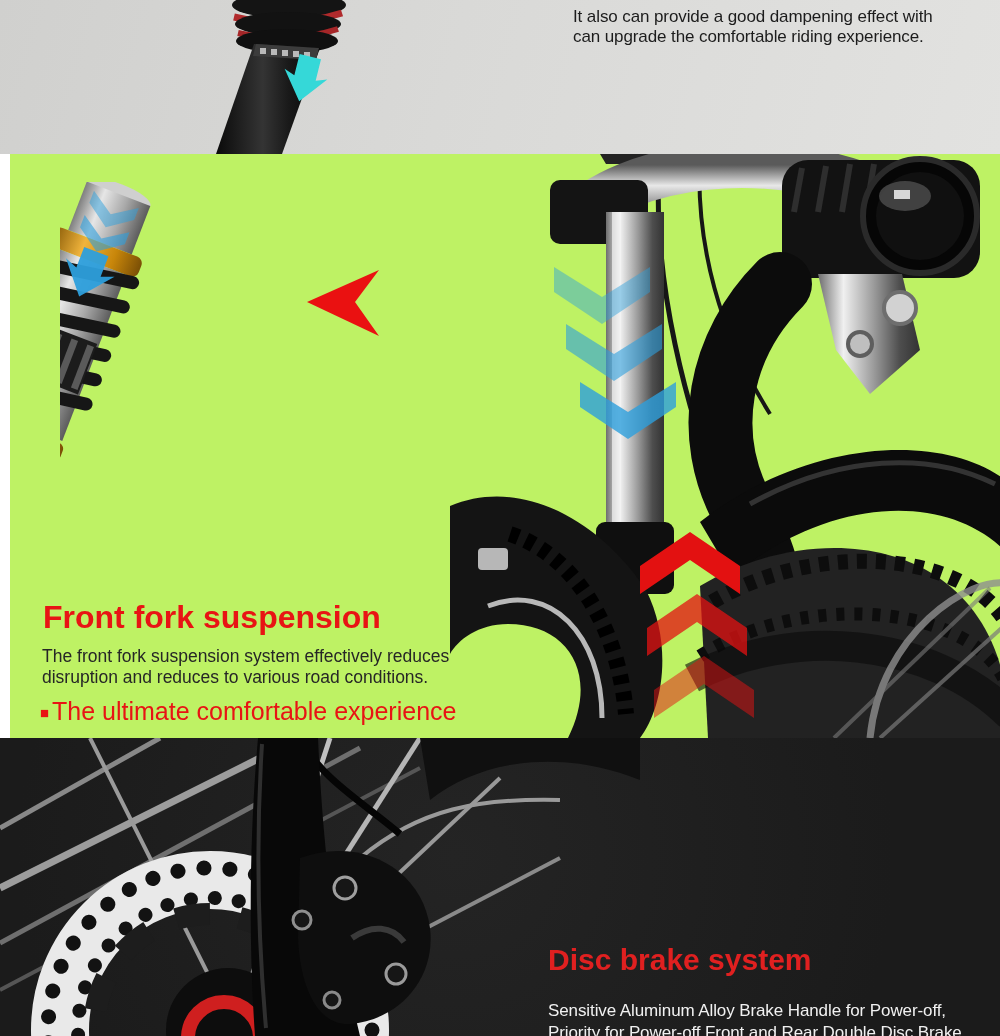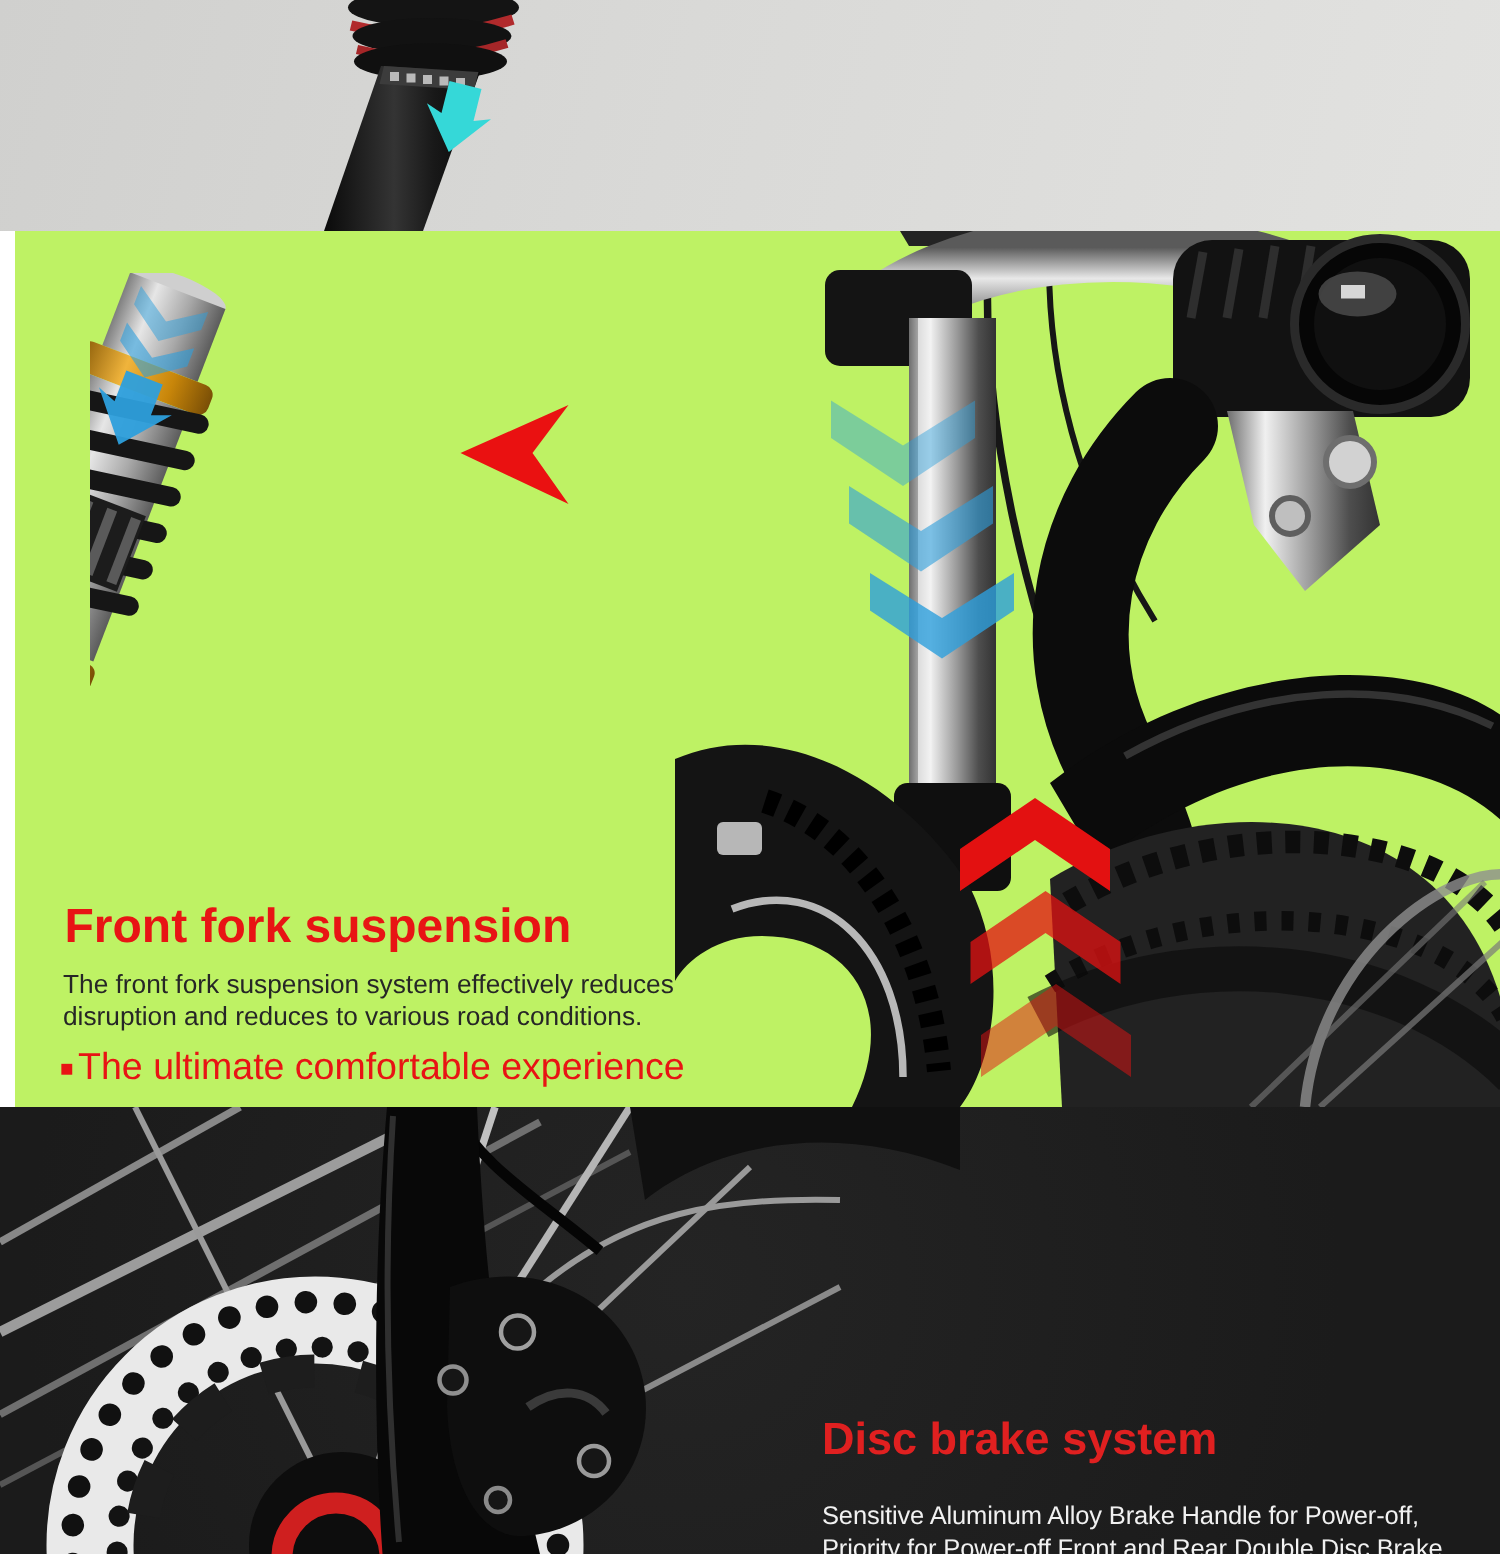--- a/index.html
+++ b/index.html
@@ -60,20 +60,22 @@
           <rect x="123" y="51" width="6" height="6"></rect>
         <rect x="134" y="52" width="6" height="6"></rect>
       </g>
 
       <g transform="translate(135,78) rotate(14)">
         <path d="M -11,-22 L 11,-22 L 11,0 L 22,-4 L 0,24 L -22,-4 L -11,0 Z" fill="#35d8d8"></path>
       </g>
     </svg>
 
     <div class="abs seat-par">
+      <div class="nw">It also can provide a good dampening effect with</div>
+      <div class="nw">can upgrade the comfortable riding experience.</div>
     </div>
   </div>
 
   <div class="sec sec-fork">
 
     <svg class="abs" style="left:440px;top:0" width="560" height="584" viewBox="0 0 560 584">
       <defs>
         <linearGradient id="chromeV" x1="0" y1="0" x2="1" y2="0">
           <stop offset="0" stop-color="#6e6e6e"></stop>
             <stop offset="0.25" stop-color="#f0f0f0"></stop>

